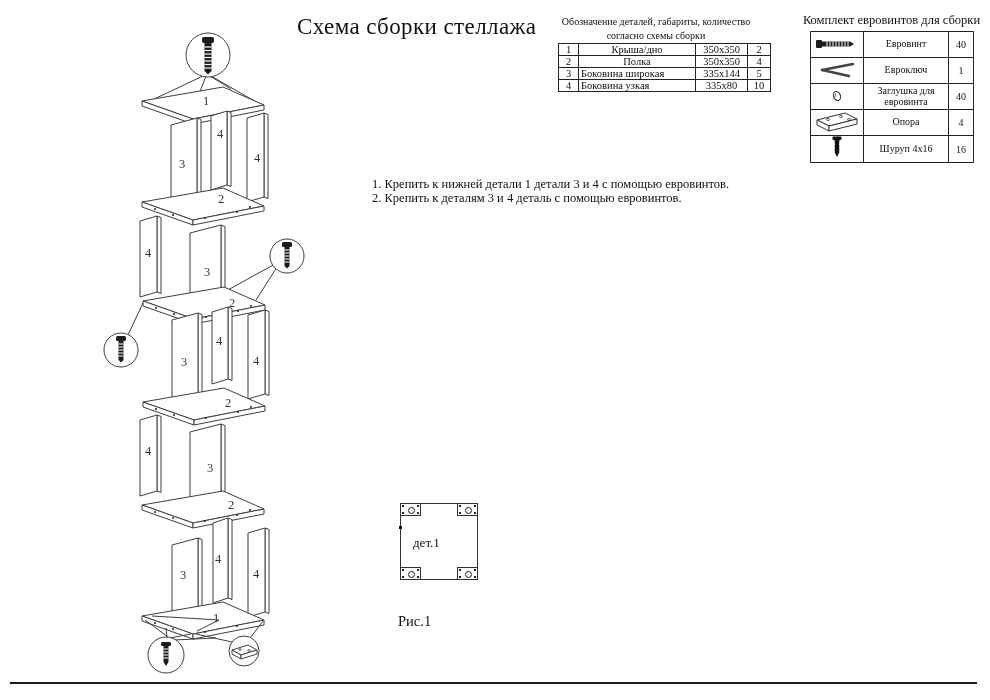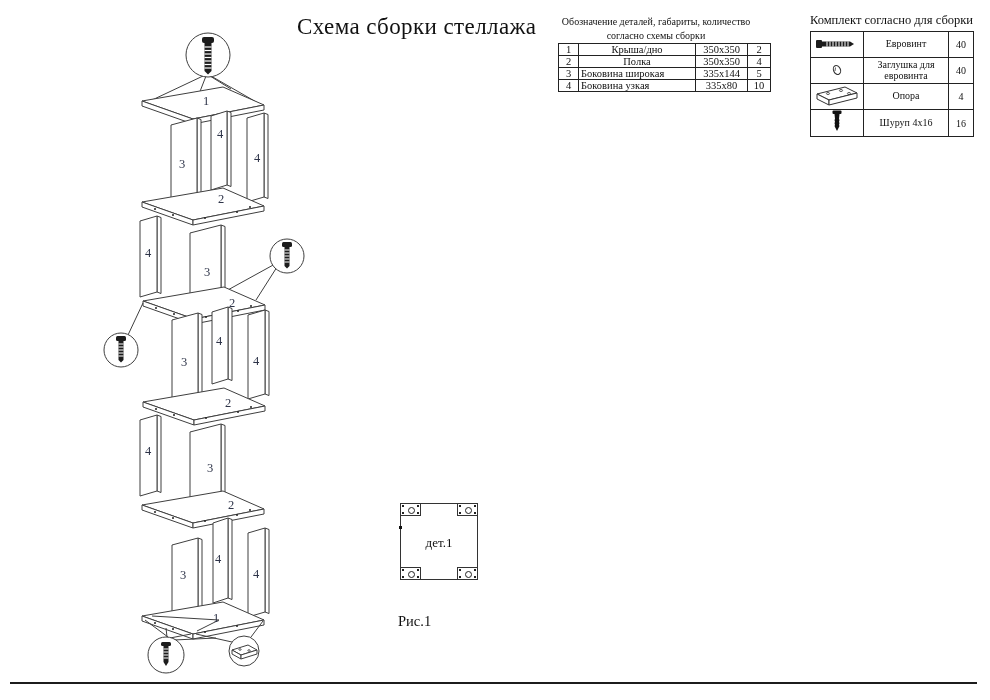--- a/index.html
+++ b/index.html
@@ -22,21 +22,21 @@
   .hw-table td.qty-cell{width:20px;}
   .instructions{left:372px;top:178px;font-size:12.5px;line-height:13.7px;white-space:nowrap;}
   .fig{left:400px;top:503px;width:78px;height:77px;border:1.5px solid #333;box-sizing:border-box;}
   .corner-box{position:absolute;width:21px;height:13px;border:1px solid #333;box-sizing:border-box;background:#fff;}
   .cb-tl{left:-1px;top:-1px;} .cb-tr{right:-1px;top:-1px;}
   .cb-bl{left:-1px;bottom:-1px;} .cb-br{right:-1px;bottom:-1px;}
   .hole{position:absolute;left:50%;top:50%;width:5px;height:5px;margin:-3px 0 0 -3px;border:1px solid #222;border-radius:50%;}
   .pin{position:absolute;width:2px;height:2px;background:#222;}
   .pin.p1{left:1px;top:1px}.pin.p2{right:1px;top:1px}.pin.p3{left:1px;bottom:1px}.pin.p4{right:1px;bottom:1px}
   .edge-dot{position:absolute;left:-2px;top:22px;width:3px;height:3px;background:#111;}
-  .fig-label{position:absolute;left:0;top:31px;width:100%;text-align:center;font-size:13px;}
+  .fig-label{position:absolute;left:12px;top:31px;width:100%;font-size:13px;}
   .fig-caption{left:398px;top:594px;width:82px;text-align:left;font-size:14.5px;margin-top:19px;}
   .bottom-rule{left:10px;top:682px;width:967px;height:2px;background:#1c1c1c;}
   svg text.lbl{font-family:"Liberation Serif",serif;font-size:12.5px;fill:#2d3348;text-anchor:middle;}
 </style>
 </head>
 <body>
 
 <div class="abs doc-title">Схема сборки стеллажа</div>
 
 <div class="abs parts-head">
@@ -66,21 +66,21 @@
   </tr>
   <tr>
     <td class="c">4</td>
     <td>Боковина узкая</td>
     <td class="c">335x80</td>
     <td class="c">10</td>
   </tr>
 </tbody>
   </table>
 
-<div class="abs hw-title">Комплект согласно для сборки</div>
+<div class="abs hw-title">Комплект евровинтов для сборки</div>
 <table class="abs hw-table">
   <tbody>
       <tr>
     <td class="icon-cell">
       <svg width="44" height="14" viewBox="0 0 44 14">
         <rect x="1" y="3" width="6" height="8" rx="1" fill="#1c1c1c"></rect>
         <rect x="7" y="4.5" width="2" height="5" fill="#1c1c1c"></rect>
         <rect x="9" y="4.5" width="26" height="5" fill="#1c1c1c"></rect>
         <g stroke="#fff" stroke-width="1">
           <line x1="12" y1="4.5" x2="12" y2="9.5"></line>
@@ -93,20 +93,30 @@
               <line x1="33" y1="4.5" x2="33" y2="9.5"></line>
         </g>
         <polygon points="35,4.5 39,7 35,9.5" fill="#1c1c1c"></polygon>
       </svg>
     </td>
     <td class="name-cell">Евровинт</td>
     <td class="qty-cell">40</td>
   </tr>
   <tr>
     <td class="icon-cell">
+      <svg width="40" height="18" viewBox="0 0 40 18">
+        <line x1="36" y1="3" x2="5" y2="9" stroke="#444" stroke-width="2.4" stroke-linecap="round"></line>
+        <line x1="5" y1="9" x2="32" y2="15" stroke="#444" stroke-width="2.4" stroke-linecap="round"></line>
+      </svg>
+    </td>
+    <td class="name-cell">Евроключ</td>
+    <td class="qty-cell">1</td>
+  </tr>
+  <tr>
+    <td class="icon-cell">
       <svg width="16" height="16" viewBox="0 0 16 16">
         <ellipse cx="8" cy="8" rx="3.4" ry="4.6" transform="rotate(-25 8 8)" fill="#fff" stroke="#333" stroke-width="1.1"></ellipse>
         <path d="M6.5,5.5 L6,9" stroke="#333" stroke-width="0.8" fill="none"></path>
       </svg>
     </td>
     <td class="name-cell">Заглушка для евровинта</td>
     <td class="qty-cell">40</td>
   </tr>
   <tr>
     <td class="icon-cell">
@@ -129,20 +139,22 @@
         <polygon points="3.5,4 8.5,4 8,9 8.5,10 8,12 8.5,13 8,15 8.5,16 6,21 3.5,16 4,15 3.5,13 4,12 3.5,10 4,9" fill="#111"></polygon>
       </svg>
     </td>
     <td class="name-cell">Шуруп 4x16</td>
     <td class="qty-cell">16</td>
   </tr>
 </tbody>
   </table>
 
 <div class="abs instructions">
+  <div>1. Крепить к нижней детали 1 детали 3 и 4 с помощью евровинтов.</div>
+  <div>2. Крепить к деталям 3 и 4 деталь с помощью евровинтов.</div>
 </div>
 
 <svg class="abs" style="left:0;top:0" width="340" height="700" viewBox="0 0 340 700">
   <g fill="#fff" stroke="#3f3f3f" stroke-width="1">
 
     <g>
       <line x1="203" y1="76" x2="150" y2="101"></line>
       <line x1="206" y1="76" x2="192" y2="112"></line>
       <line x1="210" y1="76" x2="231" y2="89"></line>
       <line x1="211" y1="76" x2="258" y2="103"></line>

